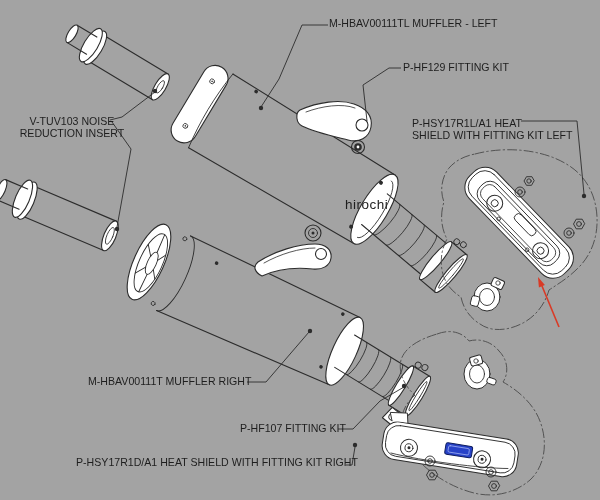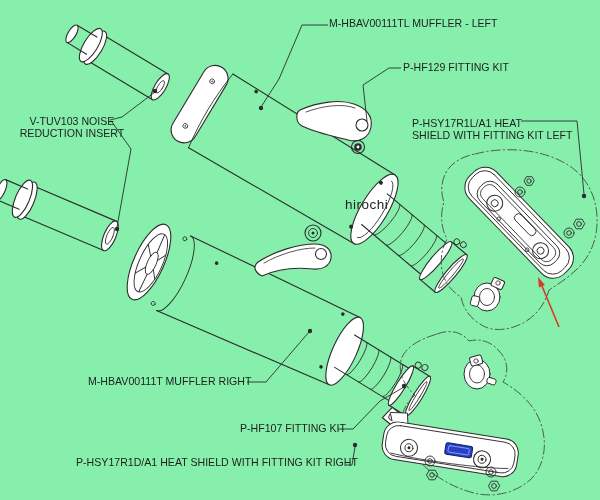--- a/index.html
+++ b/index.html
@@ -1,16 +1,16 @@
 <!DOCTYPE html>
 <html><head>
 <meta charset="utf-8">
 <style>
   html,body{margin:0;padding:0;background:#ffffff;}
-  .stage{width:600px;height:500px;position:relative;background:#86efac;overflow:hidden;
+  .stage{width:600px;height:500px;position:relative;background:#a3a3a3;overflow:hidden;
          font-family:"Liberation Sans","DejaVu Sans",sans-serif;}
   svg text{font-family:"Liberation Sans","DejaVu Sans",sans-serif;font-size:10.6px;fill:#1e1e1e;}
   svg text.wm{font-size:13.5px;letter-spacing:0.5px;}
 </style>
 </head>
 <body>
 
 <div class="stage">
 <svg width="600" height="500" viewBox="0 0 600 500">
 

